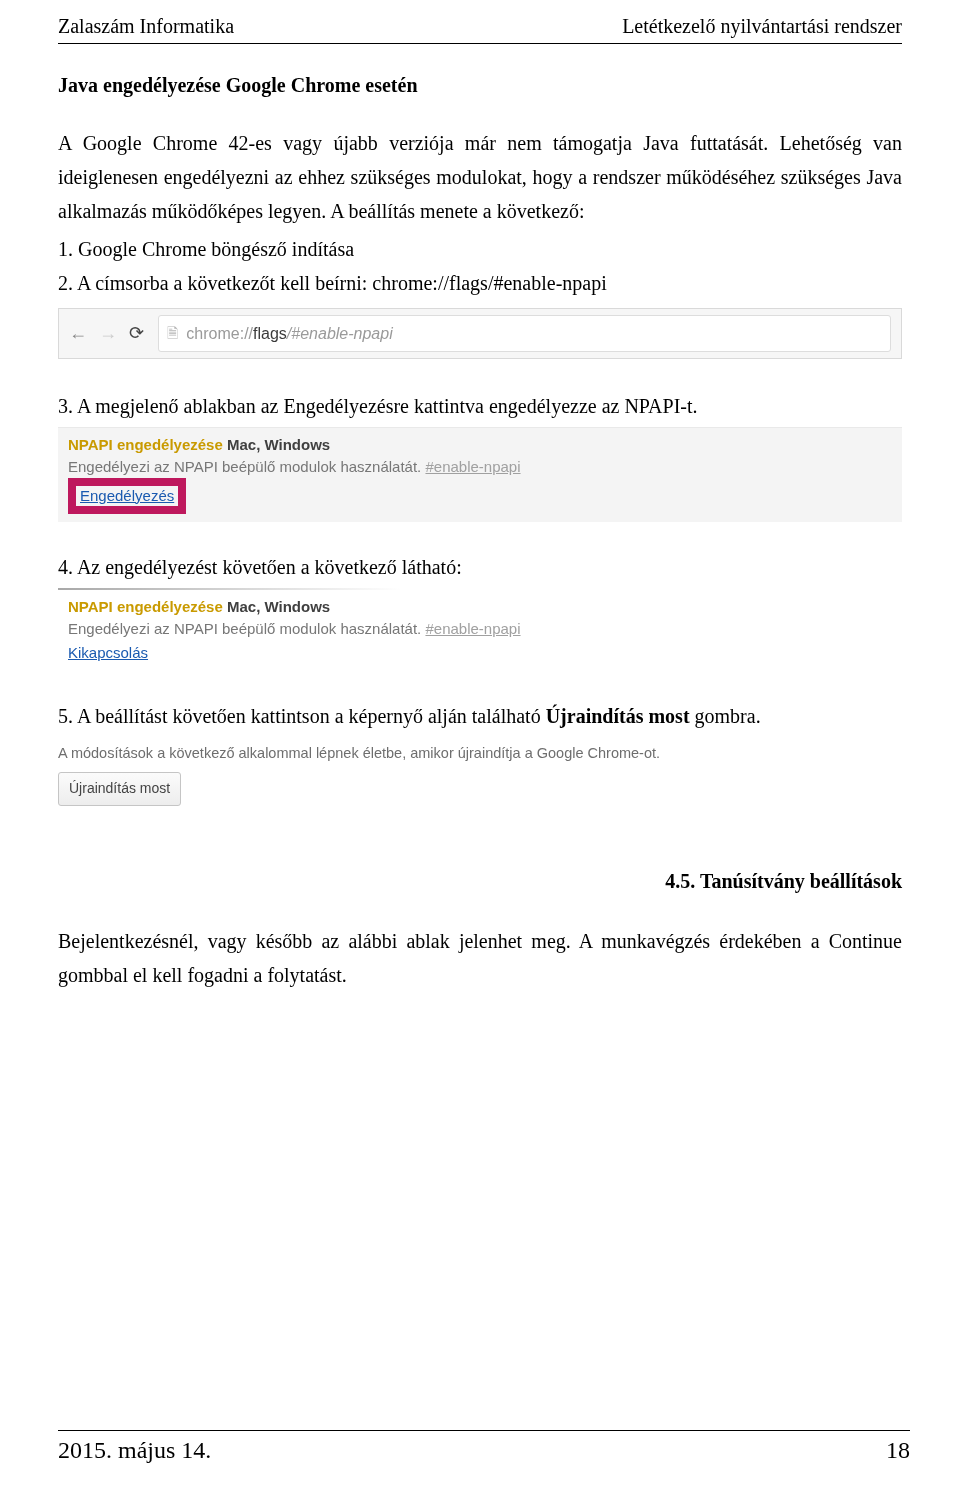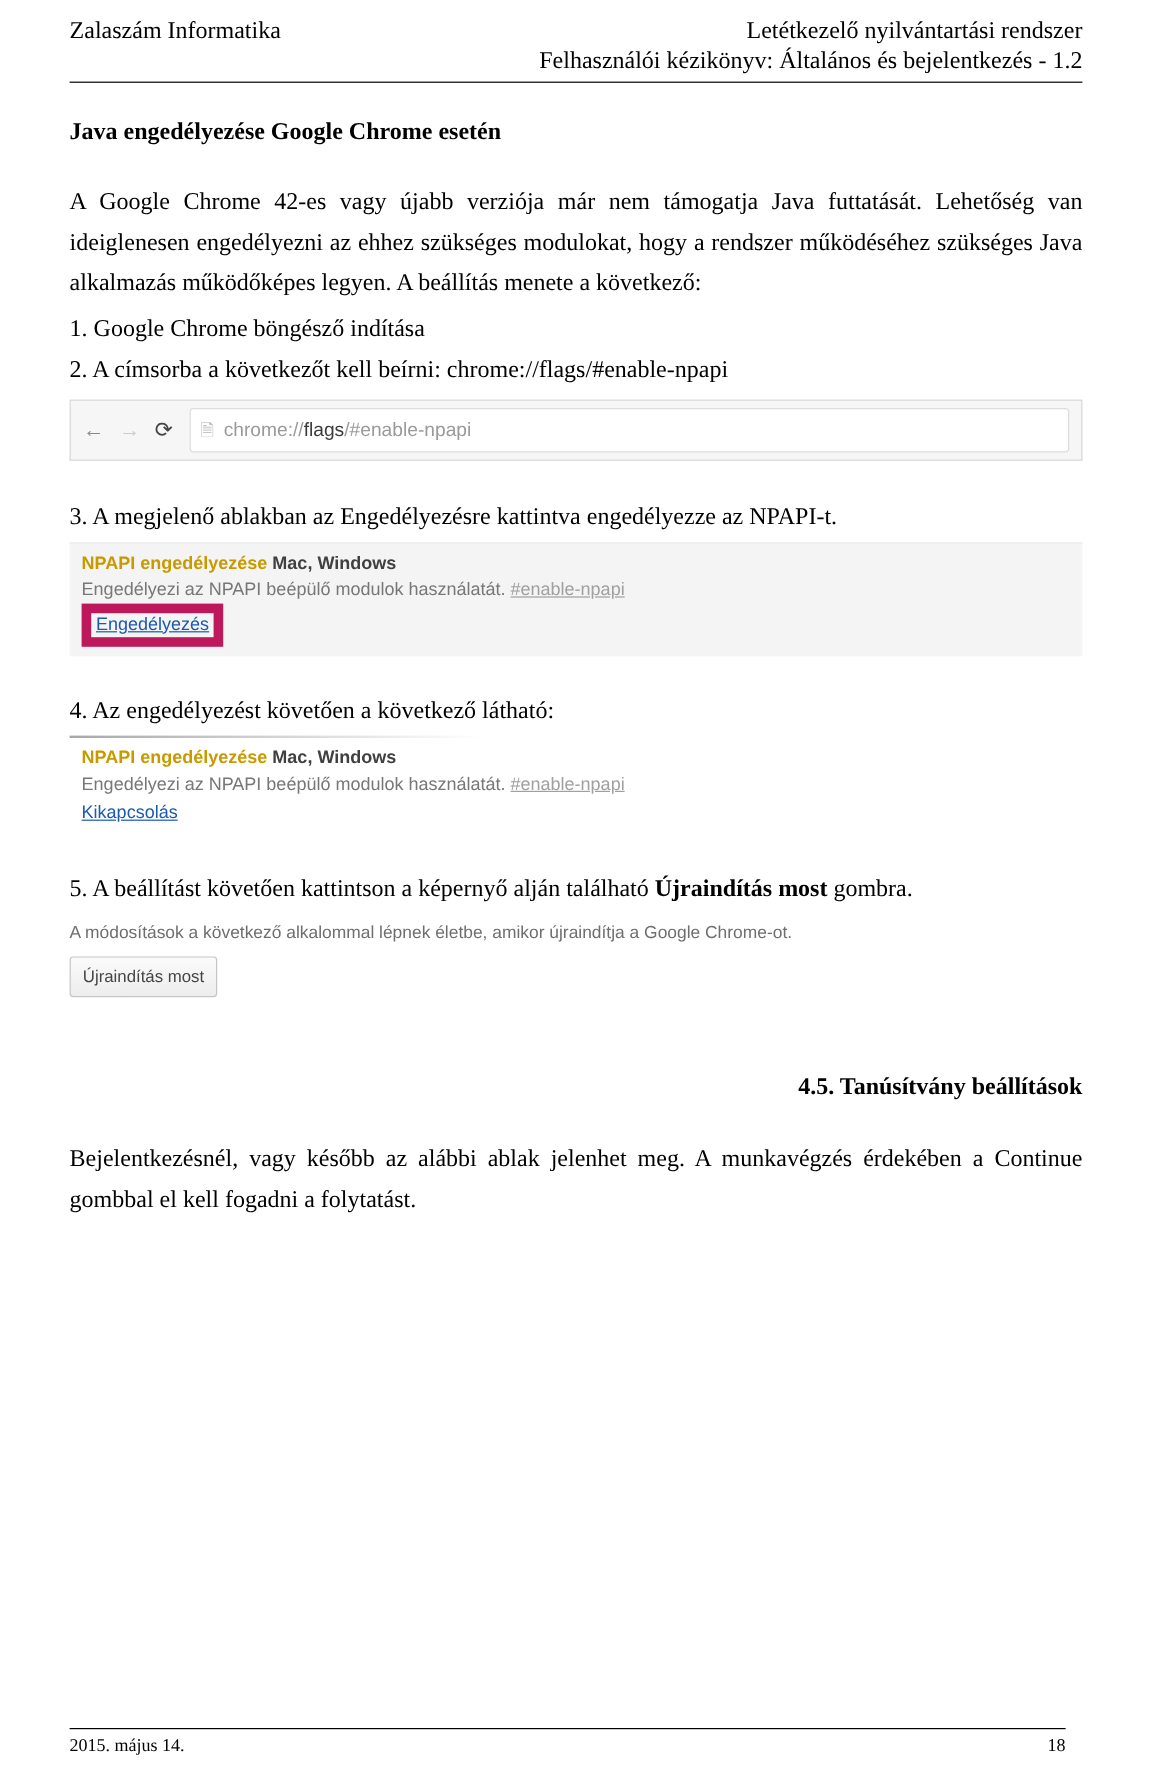--- a/index.html
+++ b/index.html
@@ -69,21 +69,21 @@
     border-radius: 3px;
     padding: 4px 8px;
     display: flex;
     align-items: center;
     gap: 8px;
     color: #9a9a9a;
   }
   .chrome-bar .omni .doc-icon { font-size: 14px; color: #b5b5b5; }
   .chrome-bar .omni .scheme { color: #9a9a9a; }
   .chrome-bar .omni .host { color: #3b3b3b; }
-  .chrome-bar .omni .rest { color: #9a9a9a; }
+  .chrome-bar .omni .rest { color: #9a9a9a; font-style: italic; }
 
   
   .npapi-panel {
     background: #f4f4f4;
     padding: 6px 10px 8px 10px;
     font-family: Arial, Helvetica, sans-serif;
     font-size: 15px;
     color: #777;
     line-height: 1.45;
     border-top: 1px solid #e9e9e9;
@@ -122,37 +122,36 @@
     padding: 4px 10px;
     font-family: Arial, Helvetica, sans-serif;
     font-size: 14px;
     color: #444;
   }
 
   
   .ftr {
     position: absolute;
     left: 58px;
-    right: 72px;
+    right: 50px;
     bottom: 22px;
-    font-size: 15px;
+    font-size: 24px;
   }
   .ftr-line { border-top: 1.5px solid #000; margin-bottom: 6px; }
   .ftr-row { display: flex; justify-content: space-between; }
 </style>
 </head>
 <body>
 
 <div class="page">
 
   <div class="hdr">
     <div class="left">Zalaszám Informatika</div>
     <div class="right">
       <div>Letétkezelő nyilvántartási rendszer</div>
-      <div>Felhasználói kézikönyv: Általános és bejelentkezés - 1.2</div>
     </div>
   </div>
   <div class="hdr-line"></div>
 
   <div class="content">
     <div class="section-title">Java engedélyezése Google Chrome esetén</div>
 
     <p class="para">A Google Chrome 42-es vagy újabb verziója már nem támogatja Java futtatását. Lehetőség van ideiglenesen engedélyezni az ehhez szükséges modulokat, hogy a rendszer működéséhez szükséges Java alkalmazás működőképes legyen. A beállítás menete a következő:</p>
 
     <ol class="list">

